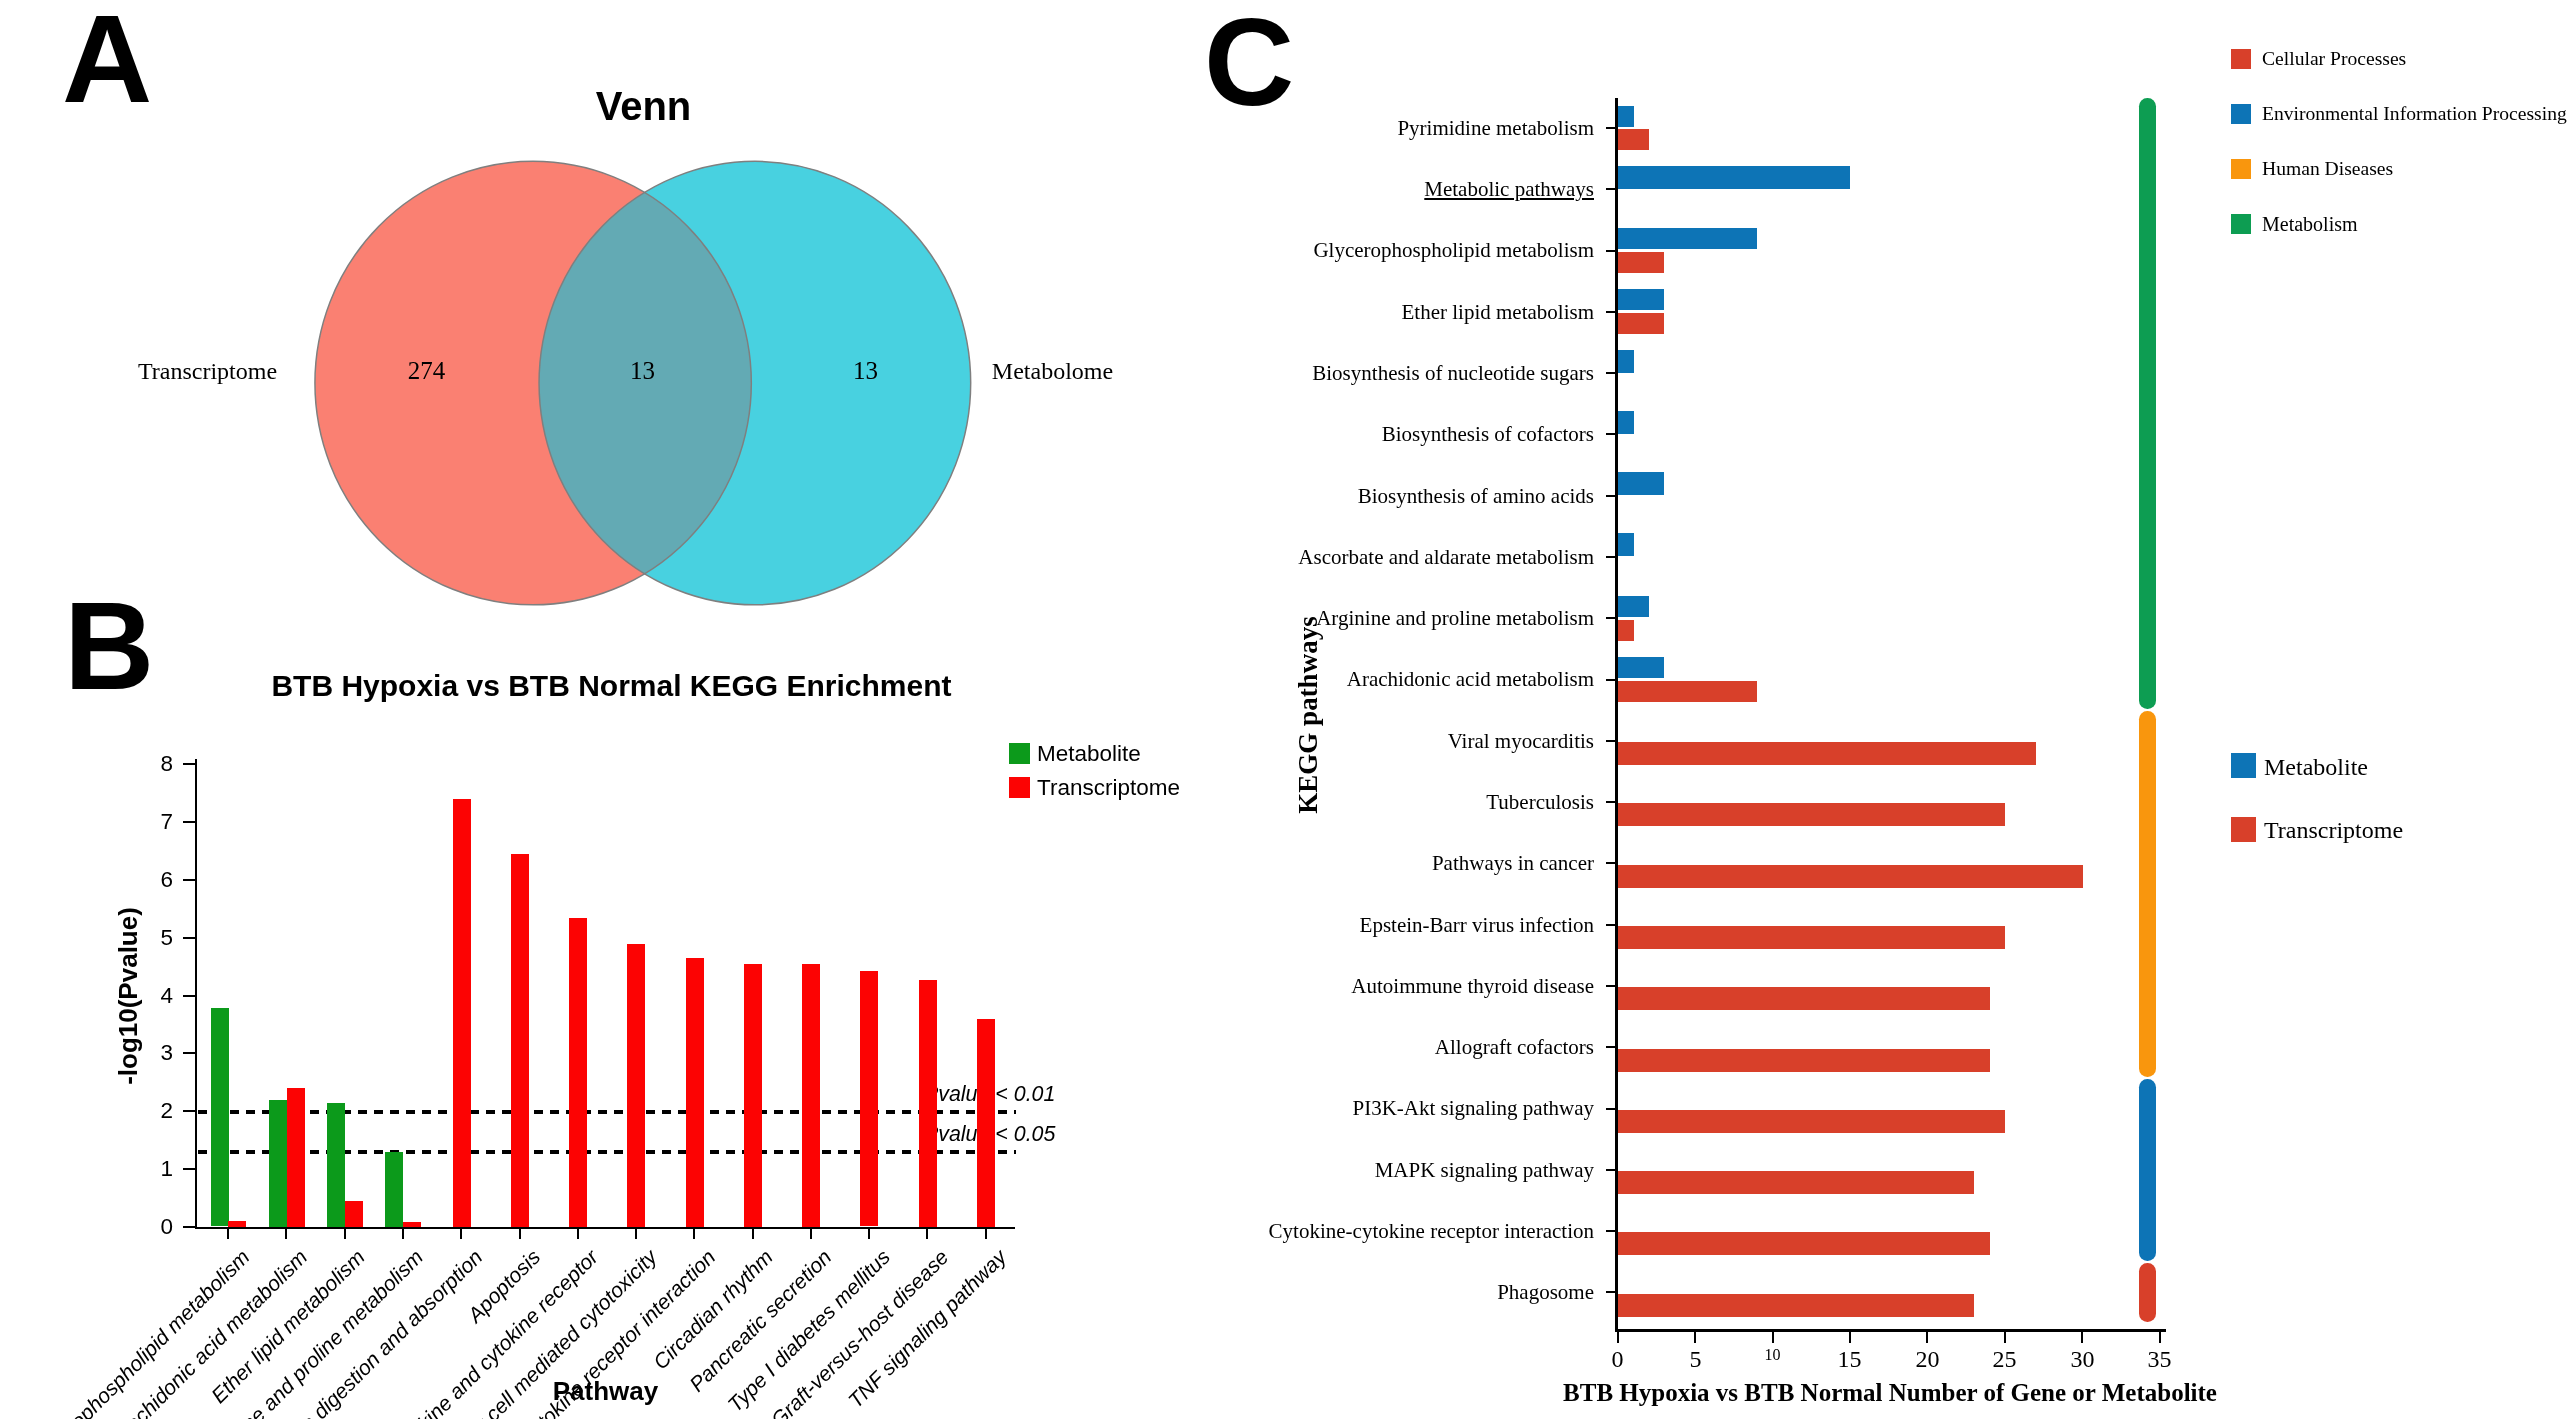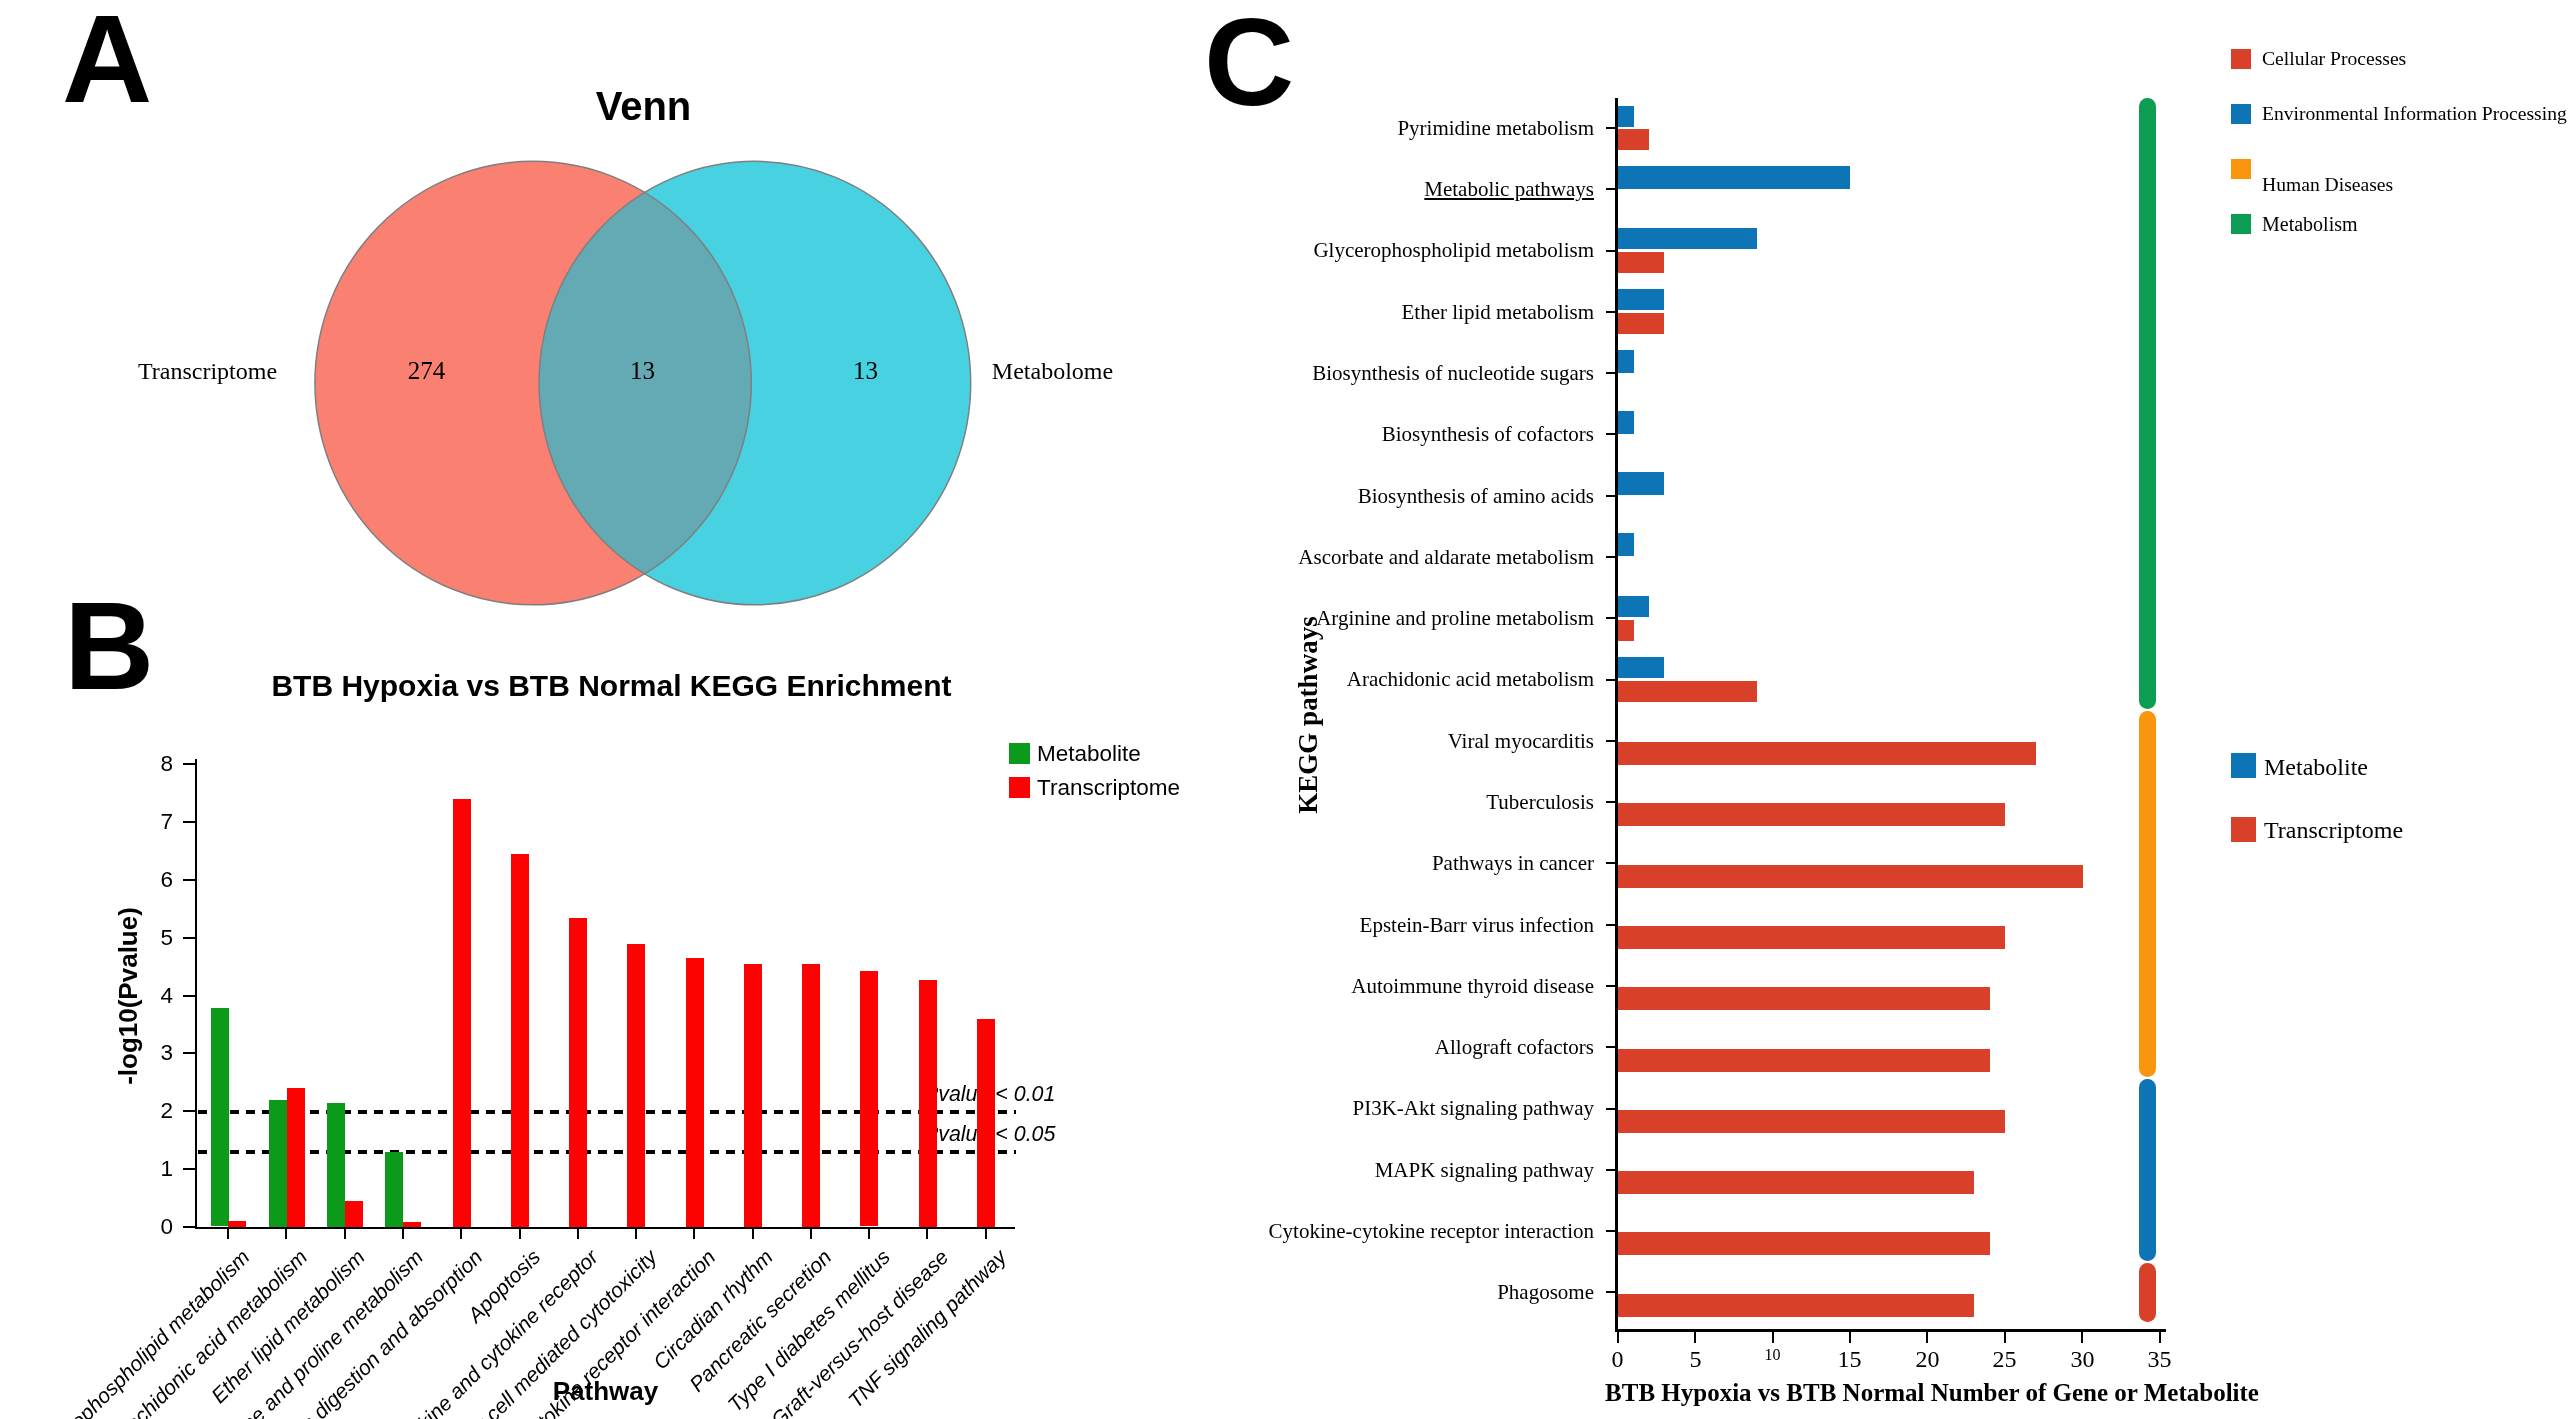--- a/index.html
+++ b/index.html
@@ -160,21 +160,21 @@
       <div class="abs " style="left: 1009px; top: 777px; width: 21.4px; height: 21.4px; background: rgb(252, 3, 3);"></div>
       <div class="abs nowrap" style="left: 1037px; top: 776px; font-size: 22.5px; line-height: 24px;">Transcriptome</div>
     </div>
 
   <div class="abs panel-letter" style="left:1204px;top:6px;">C</div>
 
   <div class="abs" style="left:1308px;top:715px;width:0;height:0;">
     <span class="rot90 serif" style="font-size:27px;font-weight:bold;">KEGG pathways</span>
   </div>
 
-  <div class="abs serif center" style="left:1576px;top:1379px;width:712px;font-size:25px;font-weight:bold;">BTB Hypoxia vs BTB Normal Number of Gene or Metabolite</div>
+  <div class="abs serif center" style="left:1534px;top:1379px;width:712px;font-size:25px;font-weight:bold;">BTB Hypoxia vs BTB Normal Number of Gene or Metabolite</div>
 
   <div id="panelC" class="abs" style="left:0;top:0;">
       <div class="abs " style="left: 1615px; top: 98px; width: 3px; height: 1234px; background: rgb(0, 0, 0);"></div>
       <div class="abs " style="left: 1615px; top: 1329px; width: 551px; height: 3px; background: rgb(0, 0, 0);"></div>
       <div class="abs " style="left: 1606px; top: 127px; width: 12px; height: 2.4px; background: rgb(0, 0, 0);"></div>
       <div class="abs serif right nowrap" style="left: 1175px; top: 114px; width: 419px; height: 28.5px; line-height: 28.5px; font-size: 21px;">Pyrimidine metabolism</div>
       <div class="abs " style="left: 1618px; top: 106px; width: 15.5px; height: 21.4px; background: rgb(13, 116, 182);"></div>
       <div class="abs " style="left: 1618px; top: 129px; width: 31px; height: 21.4px; background: rgb(216, 64, 42);"></div>
       <div class="abs " style="left: 1606px; top: 188px; width: 12px; height: 2.4px; background: rgb(0, 0, 0);"></div>
       <div class="abs serif right nowrap" style="left: 1175px; top: 175px; width: 419px; height: 28.5px; line-height: 28.5px; font-size: 21px; text-decoration: underline;">Metabolic pathways</div>
@@ -255,21 +255,21 @@
       <div class="abs serif center" style="left: 2130px; top: 1346px; width: 59px; font-size: 24px;">35</div>
       <div class="abs " style="left: 2139px; top: 98px; width: 16.6px; height: 611px; background: rgb(13, 157, 82); border-radius: 8.3px;"></div>
       <div class="abs " style="left: 2139px; top: 711px; width: 16.6px; height: 366px; background: rgb(249, 150, 13); border-radius: 8.3px;"></div>
       <div class="abs " style="left: 2139px; top: 1079px; width: 16.6px; height: 182px; background: rgb(13, 116, 182); border-radius: 8.3px;"></div>
       <div class="abs " style="left: 2139px; top: 1263px; width: 16.6px; height: 59px; background: rgb(216, 64, 42); border-radius: 8.3px;"></div>
       <div class="abs " style="left: 2231px; top: 49px; width: 20px; height: 20px; background: rgb(216, 64, 42);"></div>
       <div class="abs serif nowrap" style="left: 2262px; top: 48px; font-size: 19.6px; line-height: 21.4px;">Cellular Processes</div>
       <div class="abs " style="left: 2231px; top: 104px; width: 20px; height: 20px; background: rgb(13, 116, 182);"></div>
       <div class="abs serif nowrap" style="left: 2262px; top: 103px; font-size: 19.6px; line-height: 21.4px;">Environmental Information Processing</div>
       <div class="abs " style="left: 2231px; top: 159px; width: 20px; height: 20px; background: rgb(249, 150, 13);"></div>
-      <div class="abs serif nowrap" style="left: 2262px; top: 158px; font-size: 19.6px; line-height: 21.4px; margin-top: 16px;">Human Diseases</div>
+      <div class="abs serif nowrap" style="left: 2262px; top: 158px; font-size: 19.6px; line-height: 21.4px;">Human Diseases</div>
       <div class="abs " style="left: 2231px; top: 214px; width: 20px; height: 20px; background: rgb(13, 157, 82);"></div>
       <div class="abs serif nowrap" style="left: 2262px; top: 214px; font-size: 20px; line-height: 21.4px;">Metabolism</div>
       <div class="abs " style="left: 2231px; top: 753px; width: 25px; height: 25px; background: rgb(13, 116, 182);"></div>
       <div class="abs serif nowrap" style="left: 2264px; top: 755px; font-size: 24px; line-height: 25px;">Metabolite</div>
       <div class="abs " style="left: 2231px; top: 817px; width: 25px; height: 25px; background: rgb(216, 64, 42);"></div>
       <div class="abs serif nowrap" style="left: 2264px; top: 818px; font-size: 24px; line-height: 25px;">Transcriptome</div>
     </div>
 
 </div>
 

